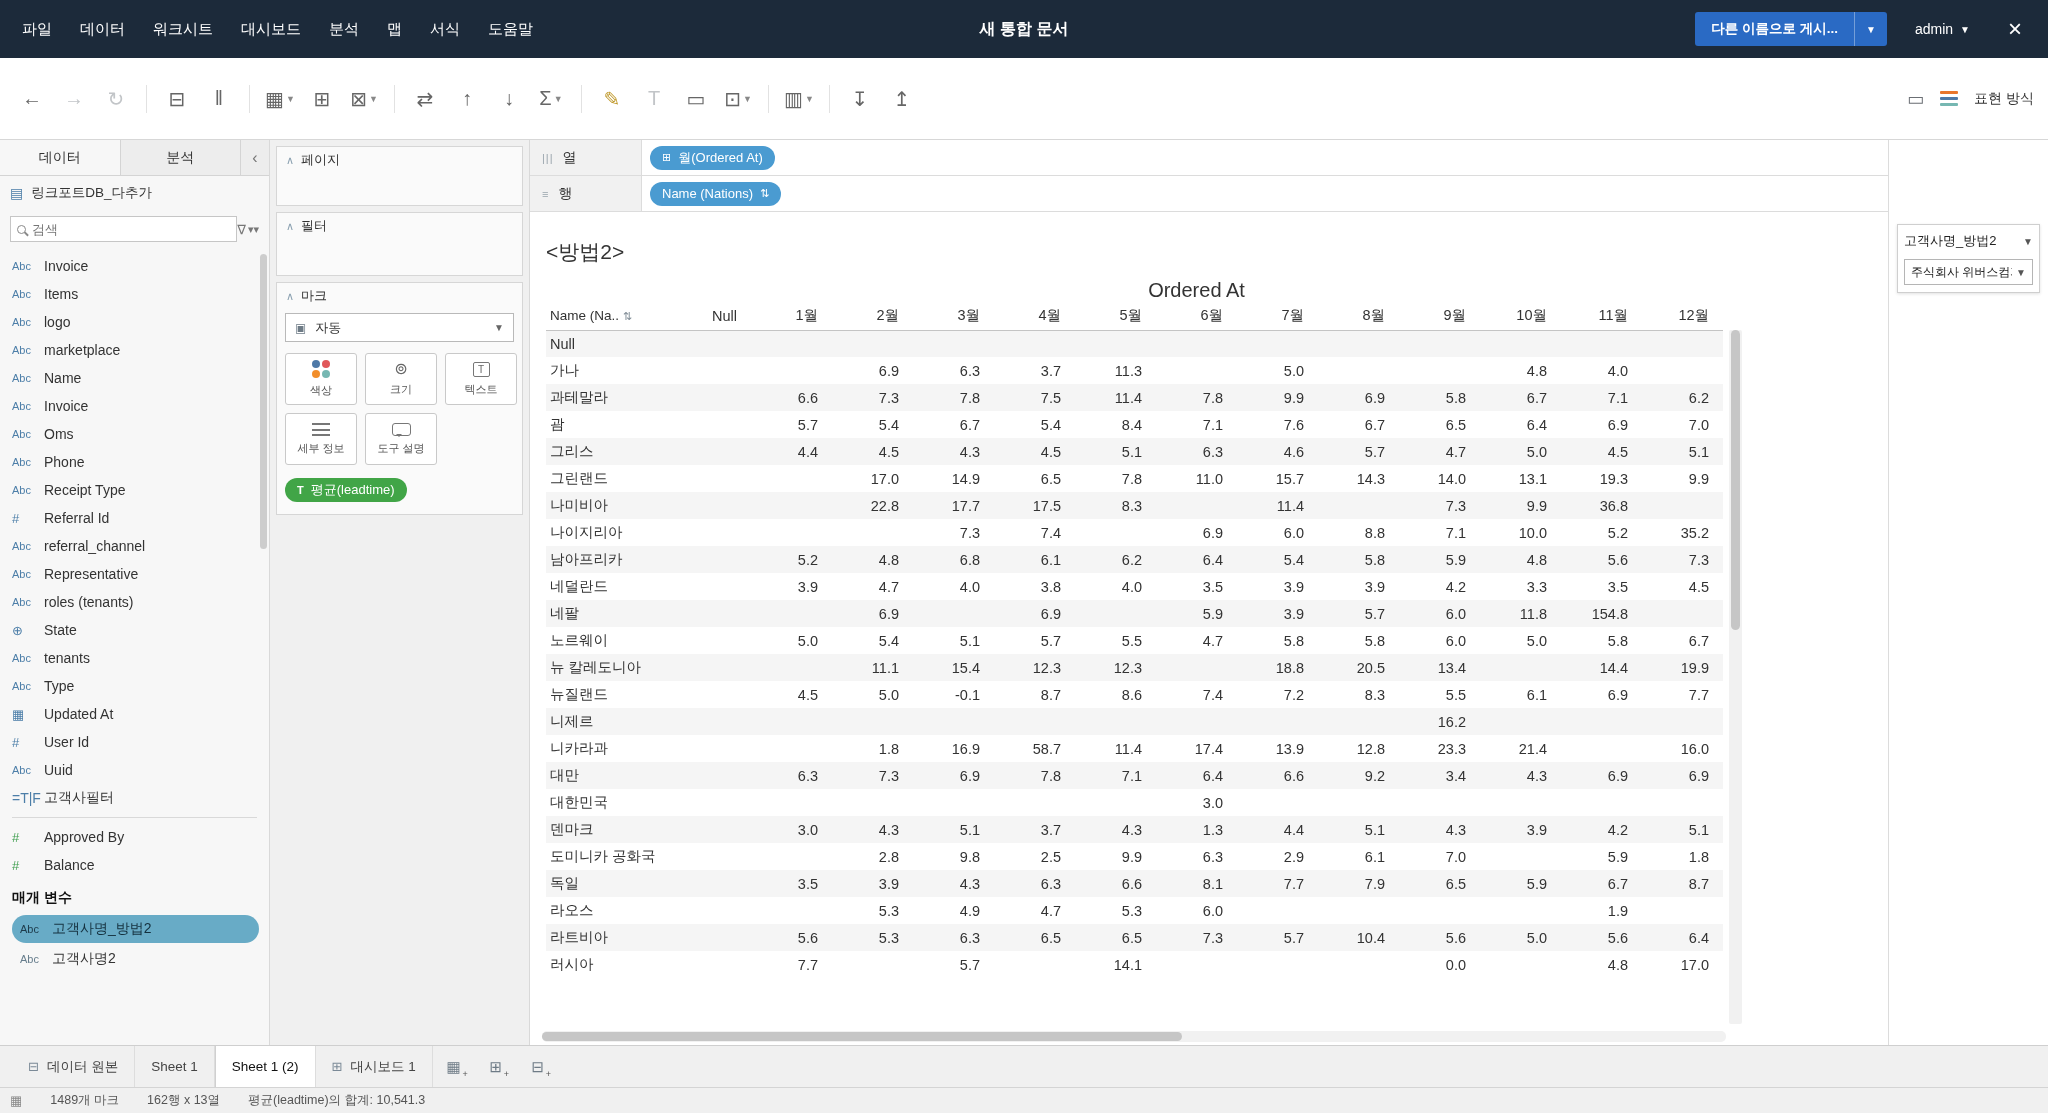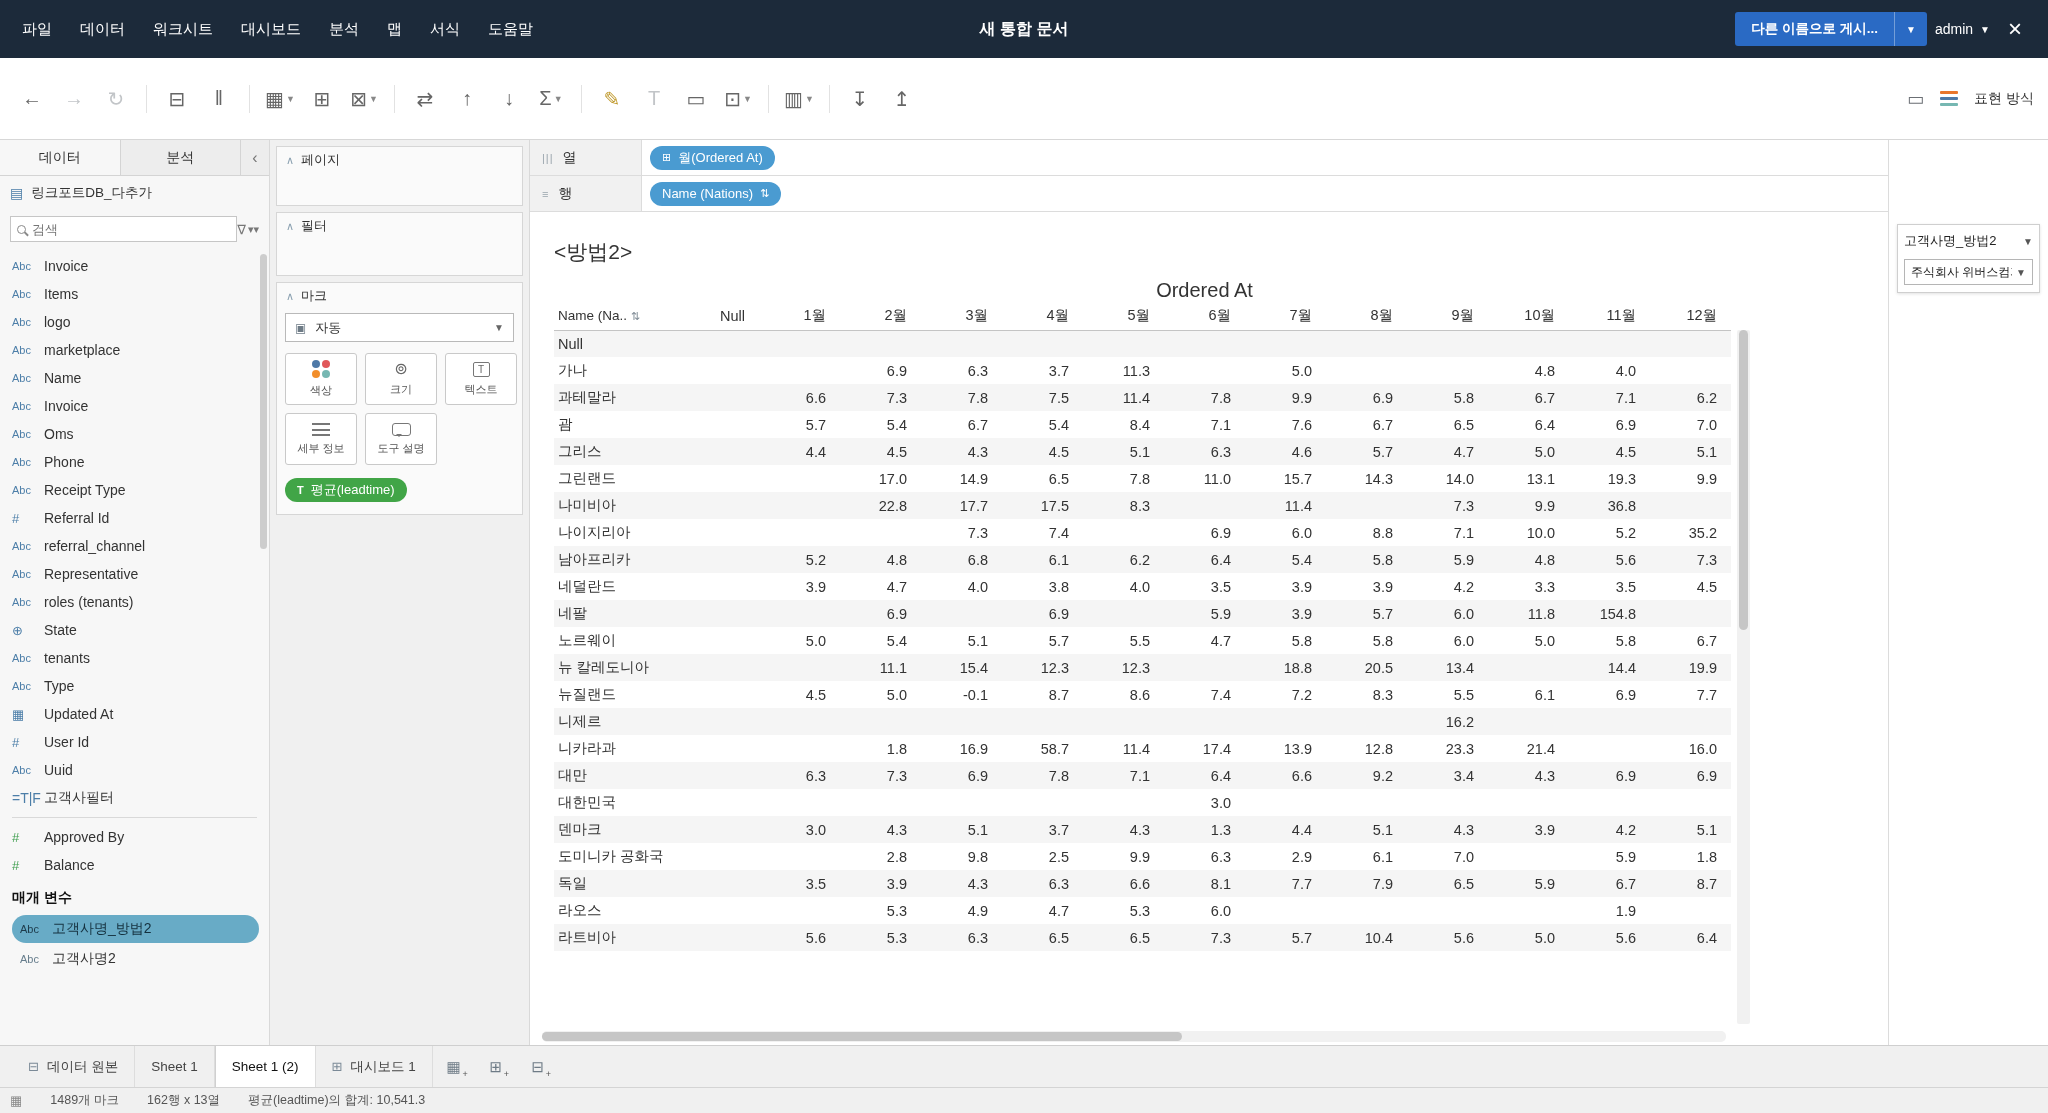--- a/index.html
+++ b/index.html
@@ -5,21 +5,21 @@
   *{box-sizing:border-box;margin:0;padding:0}
   html,body{width:2048px;height:1113px;overflow:hidden}
   body{font-family:"Liberation Sans","DejaVu Sans",sans-serif;background:#fff;color:#333}
   .app{width:2048px;height:1113px;display:flex;flex-direction:column;background:#fff}
 
   
   .titlebar{flex:0 0 58px;background:#1c2a3a;display:flex;align-items:center;color:#fff;position:relative}
   .menubar{display:flex;height:100%;align-items:center;padding-left:8px}
   .menu-item{padding:0 14px;font-size:15px;line-height:58px;cursor:default;white-space:nowrap}
   .tb-title{position:absolute;left:50%;transform:translateX(-50%);font-size:16px;font-weight:bold}
-  .tb-right{margin-left:auto;display:flex;align-items:center;gap:8px;padding-right:16px}
+  .tb-right{margin-left:auto;display:flex;align-items:center;gap:28px;padding-right:16px}
   .publish{display:flex;align-items:stretch;background:#2a6ac4;border-radius:3px;overflow:hidden;font-size:13.5px;height:34px}
   .pub-main{padding:0 16px;display:flex;align-items:center;font-weight:bold;white-space:nowrap}
   .pub-caret{padding:0 11px;border-left:1px solid rgba(255,255,255,.35);display:flex;align-items:center;font-size:10px}
   .user{font-size:14px;display:flex;gap:7px;align-items:center;white-space:nowrap}
   .caret{font-size:10px}
   .close{font-size:24px;padding:0 10px;line-height:1}
 
   
   .toolbar{flex:0 0 82px;background:#fff;border-bottom:1px solid #d7d7d7;display:flex;align-items:center;padding:0 14px}
   #toolbar-groups{display:flex;align-items:center}
@@ -101,21 +101,21 @@
   .pill-icon{font-size:11px}
   .pill-badge{font-size:11px;font-weight:bold}
   .pill-sort{font-size:11px}
 
   
   .canvas{flex:1;display:flex;flex-direction:column;background:#fff;min-width:0}
   .shelf-row{height:36px;flex:0 0 36px;border-bottom:1px solid #dcdcdc;display:flex;align-items:stretch}
   .shelf-label{width:112px;flex:0 0 112px;display:flex;align-items:center;gap:9px;padding:0 12px;background:#f1f1f1;border-right:1px solid #dcdcdc;font-size:14px;color:#333}
   .sl-icon{color:#9aa5ad;font-size:11px;letter-spacing:1px}
   .shelf-area{flex:1;display:flex;align-items:center;padding-left:8px}
-  .canvas-body{flex:1;position:relative;padding:26px 0 0 24px;overflow:hidden}
+  .canvas-body{flex:1;position:relative;padding:26px 0 0 16px;overflow:hidden}
   .sheet-title{font-size:21px;color:#333;margin-bottom:12px}
   .table-wrap{position:relative;width:1220px}
   .table-clip{height:746px;overflow:hidden;width:1180px}
   table.xtab{border-collapse:collapse;table-layout:fixed;width:1177px}
   .xtab th,.xtab td{font-weight:normal;font-size:14.5px;color:#333;height:27px;padding:0;white-space:nowrap;overflow:hidden}
   tr.grp th{height:24px;text-align:center;font-size:20px}
   tr.hdr th{border-bottom:1px solid #c4c4c4;height:28px}
   th.name-h{text-align:left;padding-left:4px;font-size:13.5px}
   .sort-glyph{font-size:11px;color:#7f8b95}
   th.val-h{text-align:right;padding-right:14px}
@@ -896,20 +896,36 @@
                     <td class="val">6.5</td>
                     <td class="val">6.5</td>
                     <td class="val">7.3</td>
                     <td class="val">5.7</td>
                     <td class="val">10.4</td>
                     <td class="val">5.6</td>
                     <td class="val">5.0</td>
                     <td class="val">5.6</td>
                     <td class="val">6.4</td>
                   </tr>
+                  <tr>
+                    <td class="name-cell">러시아</td>
+                    <td class="val"></td>
+                    <td class="val">7.7</td>
+                    <td class="val"></td>
+                    <td class="val">5.7</td>
+                    <td class="val"></td>
+                    <td class="val">14.1</td>
+                    <td class="val"></td>
+                    <td class="val"></td>
+                    <td class="val"></td>
+                    <td class="val">0.0</td>
+                    <td class="val"></td>
+                    <td class="val">4.8</td>
+                    <td class="val">17.0</td>
+                  </tr>
                 </tbody>
             </table>
           </div>
           <div class="vscroll">
             <div class="vthumb"></div>
           </div>
         </div>
         <div class="hscroll">
           <div class="hthumb"></div>
         </div>

